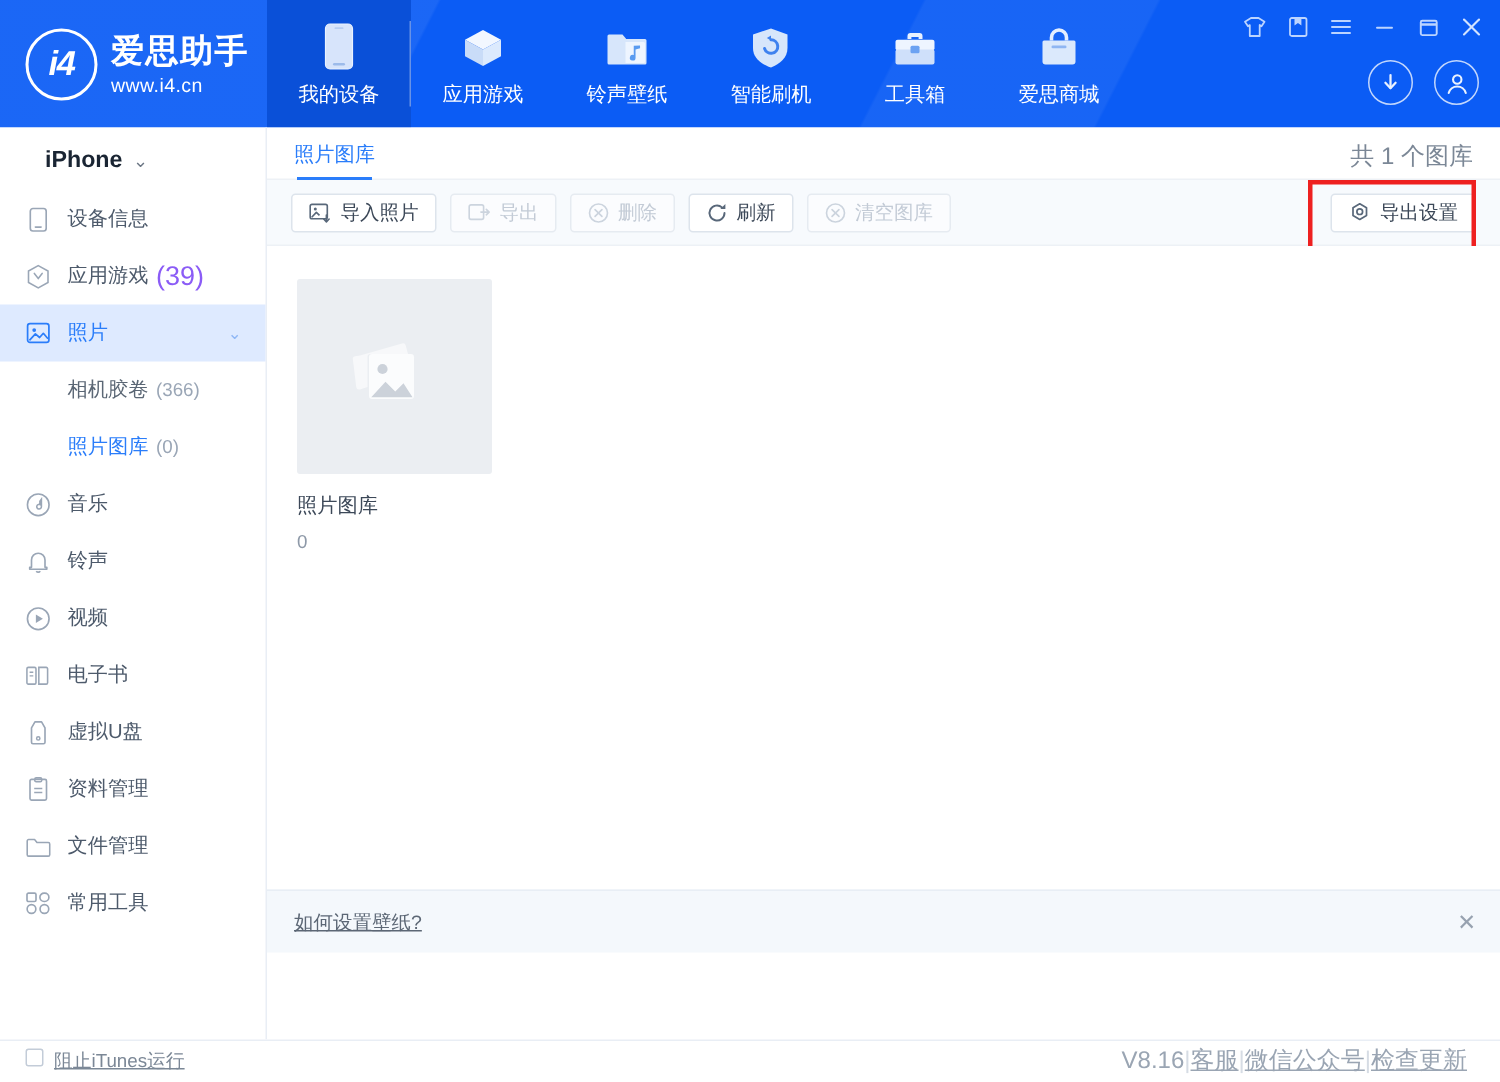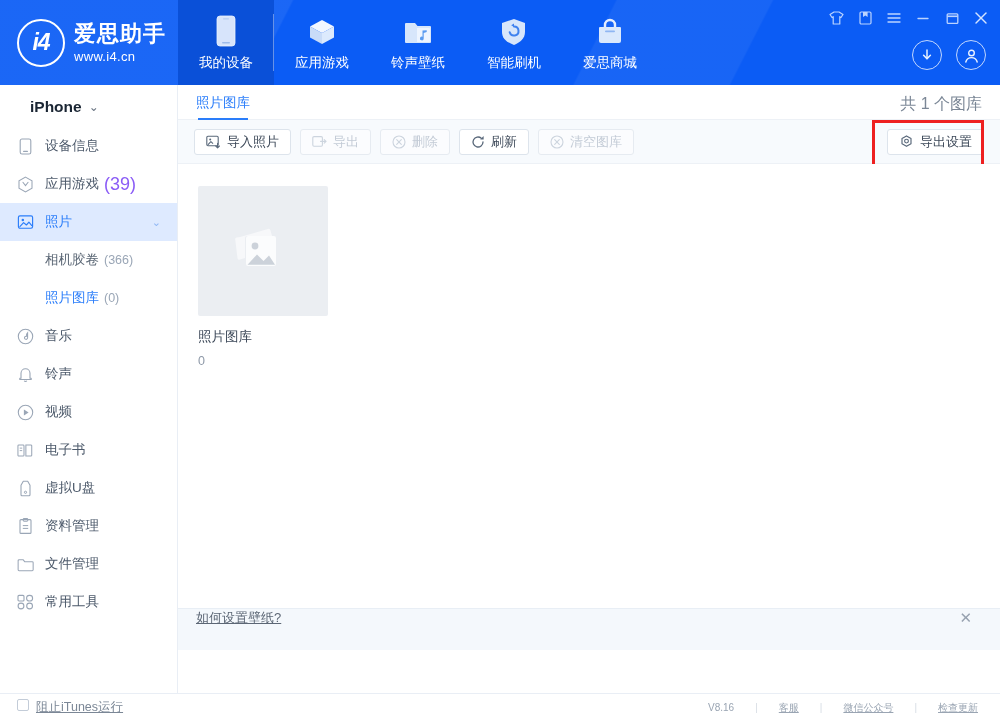--- a/index.html
+++ b/index.html
@@ -127,44 +127,44 @@
   .content { position: relative; height: 486px; background: #fff; padding: 22px 0 0 20px; }
   .card { width: 130px; cursor: pointer; }
   .thumb {
     width: 130px; height: 130px; background: #ebeef2; border-radius: 2px;
     display: flex; align-items: center; justify-content: center;
   }
   .card-title { margin-top: 12px; color: #3c4858; font-size: 13.5px; }
   .card-sub { margin-top: 8px; color: #8e99a8; font-size: 12.5px; }
 
   .notice {
-    position: absolute; left: 0; bottom: 0; width: 822px; height: 42px;
+    position: absolute; left: 0; bottom: 15px; width: 822px; height: 42px;
     background: #f4f8fc; border-top: 1px solid #e8eef5;
-    display: flex; padding: 0 28px 0 18px;
+    display: flex; align-items: center; padding: 0 16px 0 18px;
   }
   .notice a {
     color: #5c6775; font-size: 13px; text-decoration: underline; cursor: pointer;
   }
   .notice .nclose { margin-left: auto; color: #97a2b0; font-size: 15px; cursor: pointer; }
 
   
   .statusbar {
     position: absolute; left: 0; bottom: 0; width: 1000px; height: 28px;
     background: #fff; border-top: 1px solid #e9eef5;
     display: flex; align-items: center;
   }
   .sb-left { display: flex; align-items: flex-start; padding-left: 17px; gap: 7px; }
   .sb-check {
     width: 12px; height: 12px; border: 1px solid #c3ccd8; border-radius: 2px; background: #fff;
     cursor: pointer;
   }
   .sb-left .txt { color: #7b8796; font-size: 12.5px; text-decoration: underline; cursor: pointer; }
   .sb-right {
-    margin-left: auto; display: flex; align-items: center; gap: 21px; padding-right: 22px;
-    color: #9aa5b3; font-size: 10px;
+    margin-left: auto; display: flex; align-items: center; gap: 0; padding-right: 22px;
+    color: #9aa5b3; font-size: 16px;
   }
   .sb-right .lnk { cursor: pointer; text-decoration: underline; }
   .sb-right .ver { text-decoration: none; }
   .sb-right .sep { color: #d6dce4; }
 </style>
 </head>
 <body>
 
 <div id="app">
 
@@ -214,20 +214,31 @@
       </div>
       <div class="nav-item">
         <span class="ni">
           <svg width="26" height="30" viewBox="0 0 26 30">
               <path d="M13 2 L24 6 v9 c0 6.5 -5 10.5 -11 13 C6 25.5 1 21.5 1 15 V6 z" fill="#d7e6fb"></path>
               <path d="M13 9.5 a4.5 4.5 0 1 1 -4.3 5.8" fill="none" stroke="#3f82ef" stroke-width="2" stroke-linecap="round"></path>
               <path d="M13 6.6 l0 3.4 l-2.8 -1.7 z" fill="#3f82ef"></path>
             </svg>
         </span>
         <span class="lbl">智能刷机</span>
+      </div>
+      <div class="nav-item">
+        <span class="ni">
+          <svg width="30" height="28" viewBox="0 0 30 28">
+              <path d="M10 5 a2 2 0 0 1 2 -2 h6 a2 2 0 0 1 2 2 v2 h-2.6 V5.6 h-4.8 V7 H10 z" fill="#e8f1ff"></path>
+              <rect x="2" y="7.5" width="26" height="7" rx="1.4" fill="#eef5ff"></rect>
+              <rect x="2" y="14" width="26" height="10" rx="1.4" fill="#cfe0fa"></rect>
+              <rect x="12" y="11.5" width="6" height="5" rx="1" fill="#6ba2f2"></rect>
+            </svg>
+        </span>
+        <span class="lbl">工具箱</span>
       </div>
       <div class="nav-item">
         <span class="ni">
           <svg width="28" height="30" viewBox="0 0 28 30">
               <path d="M9 10 V8 a5 5 0 0 1 10 0 v2" fill="none" stroke="#e4eeff" stroke-width="2.4"></path>
               <path d="M4 10 h20 a1 1 0 0 1 1 1 v13 a2 2 0 0 1 -2 2 H5 a2 2 0 0 1 -2 -2 V11 a1 1 0 0 1 1 -1 z" fill="#dbe9fc"></path>
               <rect x="9" y="13.4" width="10" height="1.8" rx="0.9" fill="#8fb6f2"></rect>
             </svg>
         </span>
         <span class="lbl">爱思商城</span>

